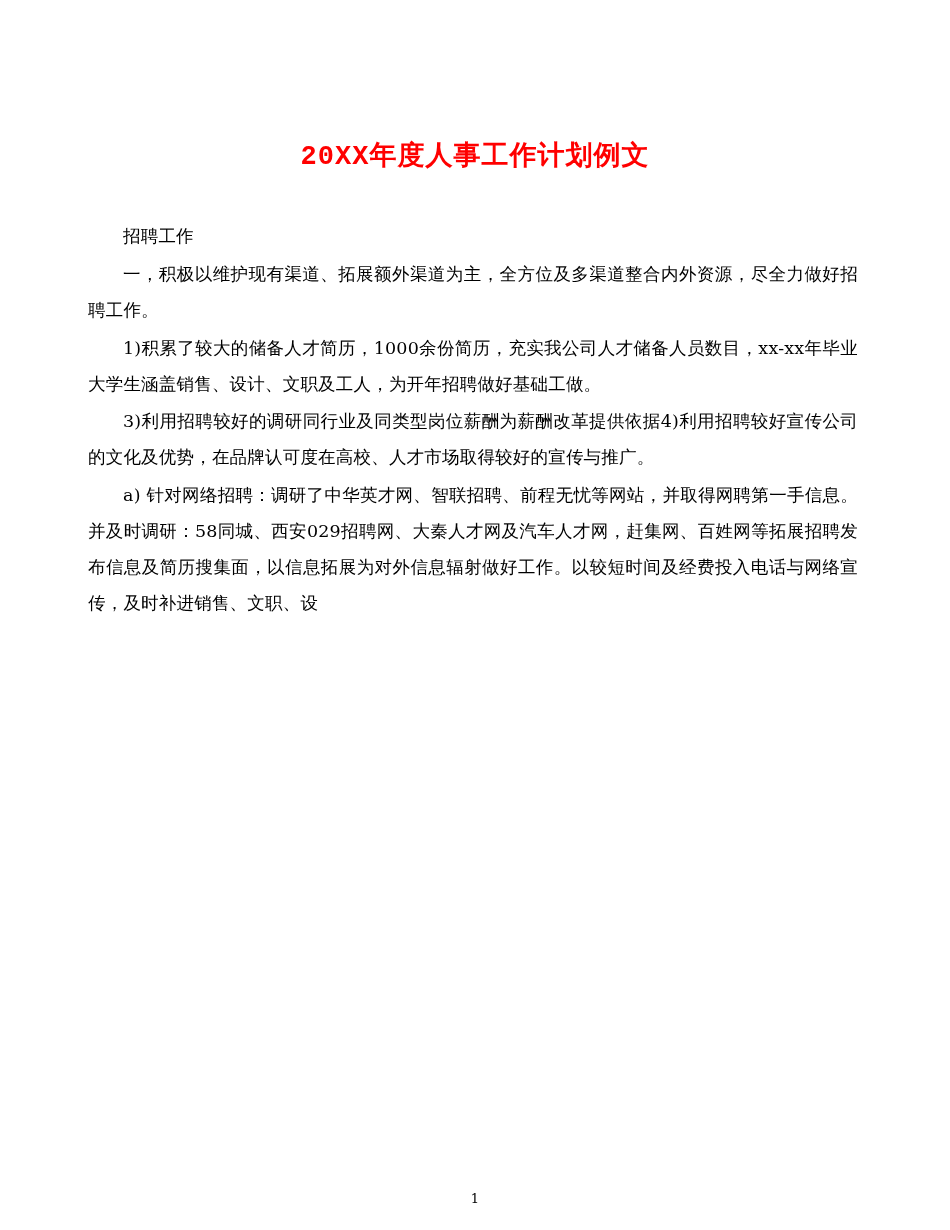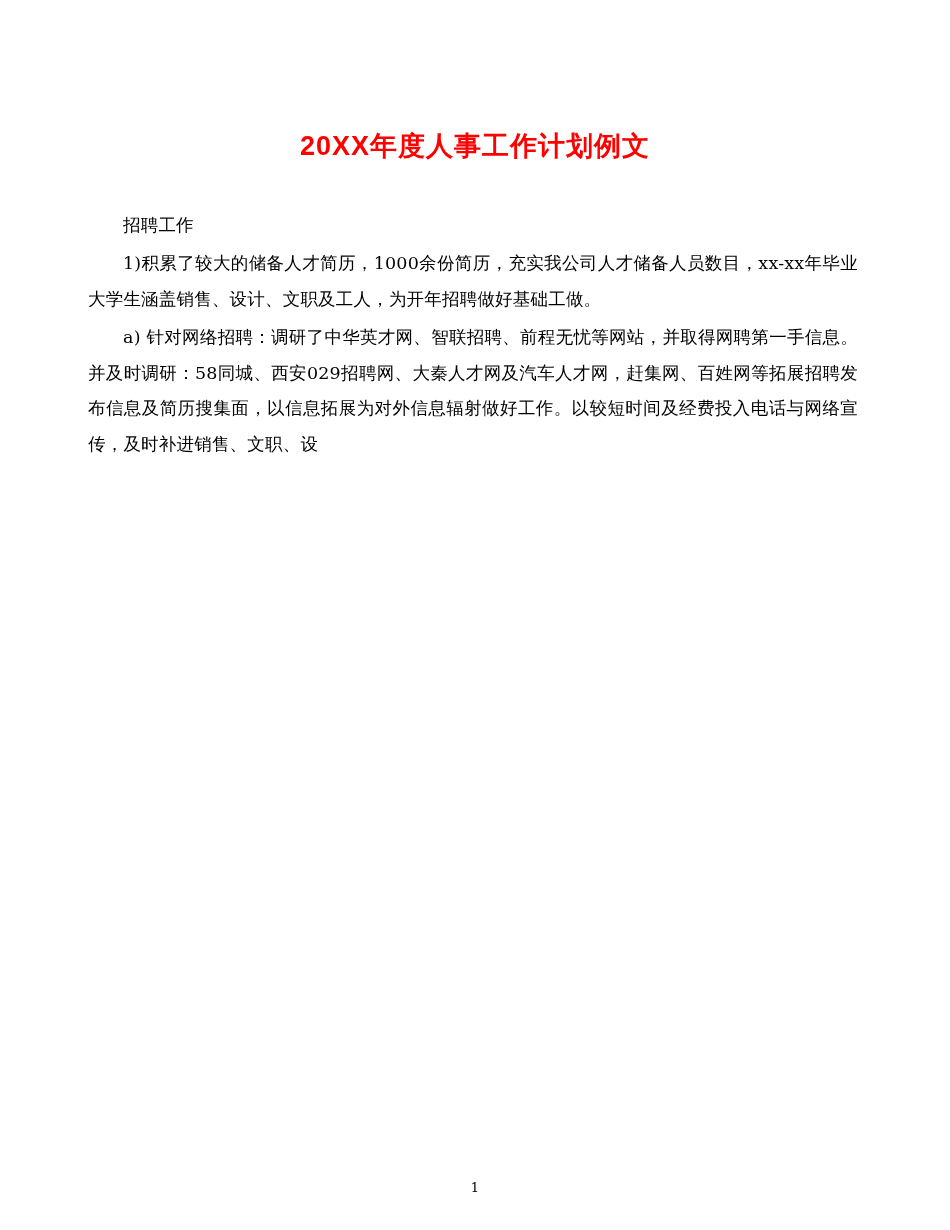--- a/index.html
+++ b/index.html
@@ -21,24 +21,24 @@
     box-sizing: border-box;
     padding: 0 88px;
     position: relative;
   }
   .doc-title {
     text-align: center;
     color: #FF0000;
     font-size: 27px;
     font-weight: bold;
     letter-spacing: 1px;
-    margin: 1px;
+    margin: 12px;
     padding-top: 128px;
     line-height: 1.3;
-    font-family: Liberation Sans, sans-serif;
+    font-family: Liberation Mono, monospace;
   }
   .body-block {
     margin-top: 44px;
   }
   p.para {
     margin: 0 4px 2px 0;
     font-size: 17.5px;
     line-height: 2.05;
     text-align: justify;
     text-justify: inter-ideograph;
@@ -59,19 +59,21 @@
 </style>
 </head>
 <body>
 
 <div class="page">
 
   <h1 class="doc-title">20XX年度人事工作计划例文</h1>
 
   <div class="body-block">
     <p class="para">招聘工作</p>
+    <p class="para">一，积极以维护现有渠道、拓展额外渠道为主，全方位及多渠道整合内外资源，尽全力做好招聘工作。</p>
     <p class="para">1)积累了较大的储备人才简历，1000余份简历，充实我公司人才储备人员数目，xx-xx年毕业大学生涵盖销售、设计、文职及工人，为开年招聘做好基础工做。</p>
+    <p class="para">3)利用招聘较好的调研同行业及同类型岗位薪酬为薪酬改革提供依据4)利用招聘较好宣传公司的文化及优势，在品牌认可度在高校、人才市场取得较好的宣传与推广。</p>
     <p class="para">a) 针对网络招聘：调研了中华英才网、智联招聘、前程无忧等网站，并取得网聘第一手信息。并及时调研：58同城、西安029招聘网、大秦人才网及汽车人才网，赶集网、百姓网等拓展招聘发布信息及简历搜集面，以信息拓展为对外信息辐射做好工作。以较短时间及经费投入电话与网络宣传，及时补进销售、文职、设</p>
   </div>
 
   <div class="page-number">1</div>
 
 </div>
 
 </body></html>

